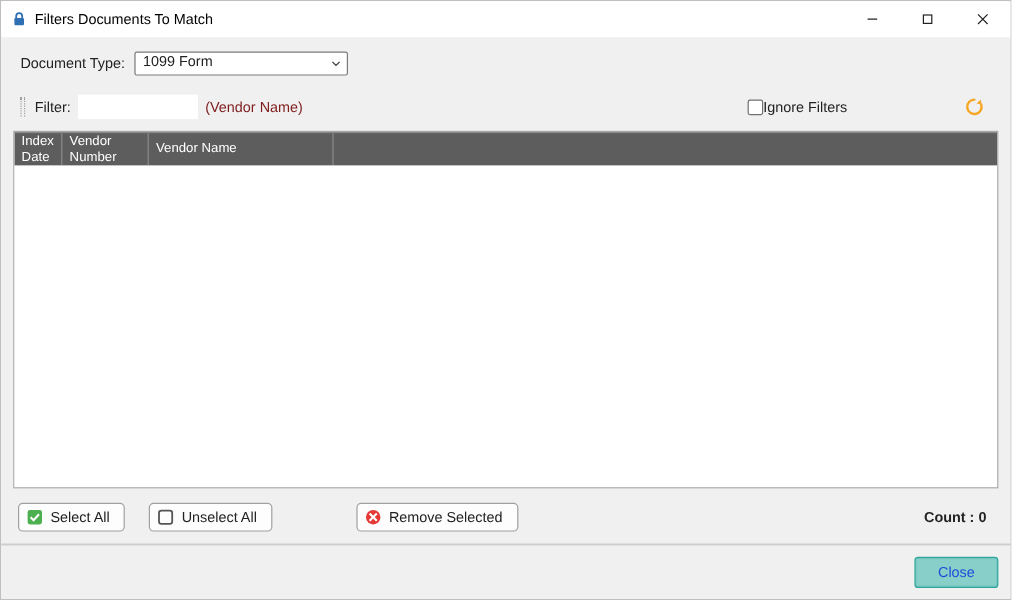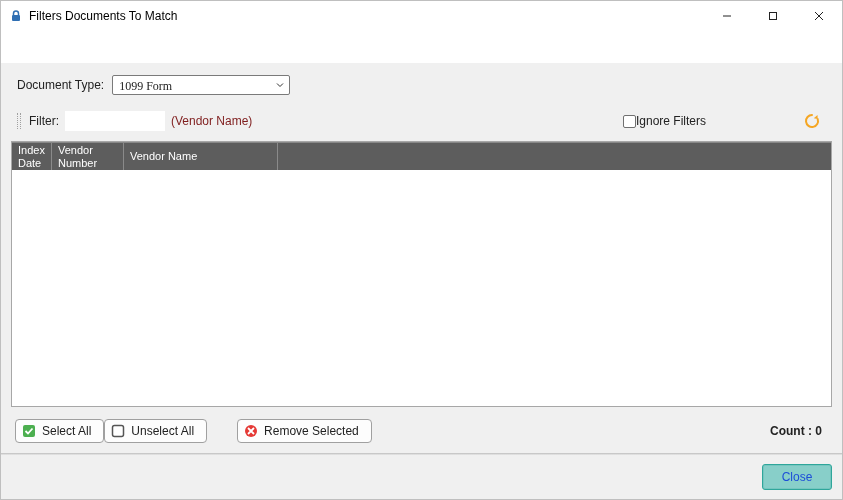--- a/index.html
+++ b/index.html
@@ -48,42 +48,40 @@
     cursor: default;
   }
   .win-btn svg { pointer-events: none; }
   
   .body {
     flex: 1;
     background: #f0f0f0;
     display: flex;
     flex-direction: column;
     padding: 8px 8px 0 8px;
-    margin-top: 32px;
   }
   
   .row-doc-type {
     display: flex;
     align-items: center;
     gap: 8px;
     padding: 4px 8px 10px 8px;
   }
   .label { font-size: 12px; }
   .combo {
     position: relative;
     width: 178px;
     height: 20px;
     background: #fff;
     border: 1px solid #7a7a7a;
     border-radius: 2px;
     display: flex;
-    align-items: flex-end;
+    align-items: flex-start;
     padding: 0 4px 0 6px;
     font-size: 12px;
-    font-family: Liberation Serif, serif;
   }
   .combo .chev {
     position: absolute;
     right: 4px;
     top: 50%;
     transform: translateY(-50%);
     display: flex;
   }
   
   .row-filter {
@@ -161,21 +159,21 @@
   .col-idxby  { flex: 0 0 150px; }
   .col-vnum   { flex: 0 0 72px; }
   .col-vname  { flex: 0 0 154px; }
   .col-extra  { flex: 1; }
   .grid-body { flex: 1; background: #fff; }
   
   .action-bar {
     display: flex;
     align-items: center;
     padding: 4px 6px 10px 6px;
-    gap: 0;
+    gap: 20px;
   }
   .btn {
     height: 24px;
     border: 1px solid #a0a0a0;
     border-radius: 4px;
     background: #fdfdfd;
     display: flex;
     align-items: center;
     gap: 6px;
     padding: 0 12px 0 6px;

